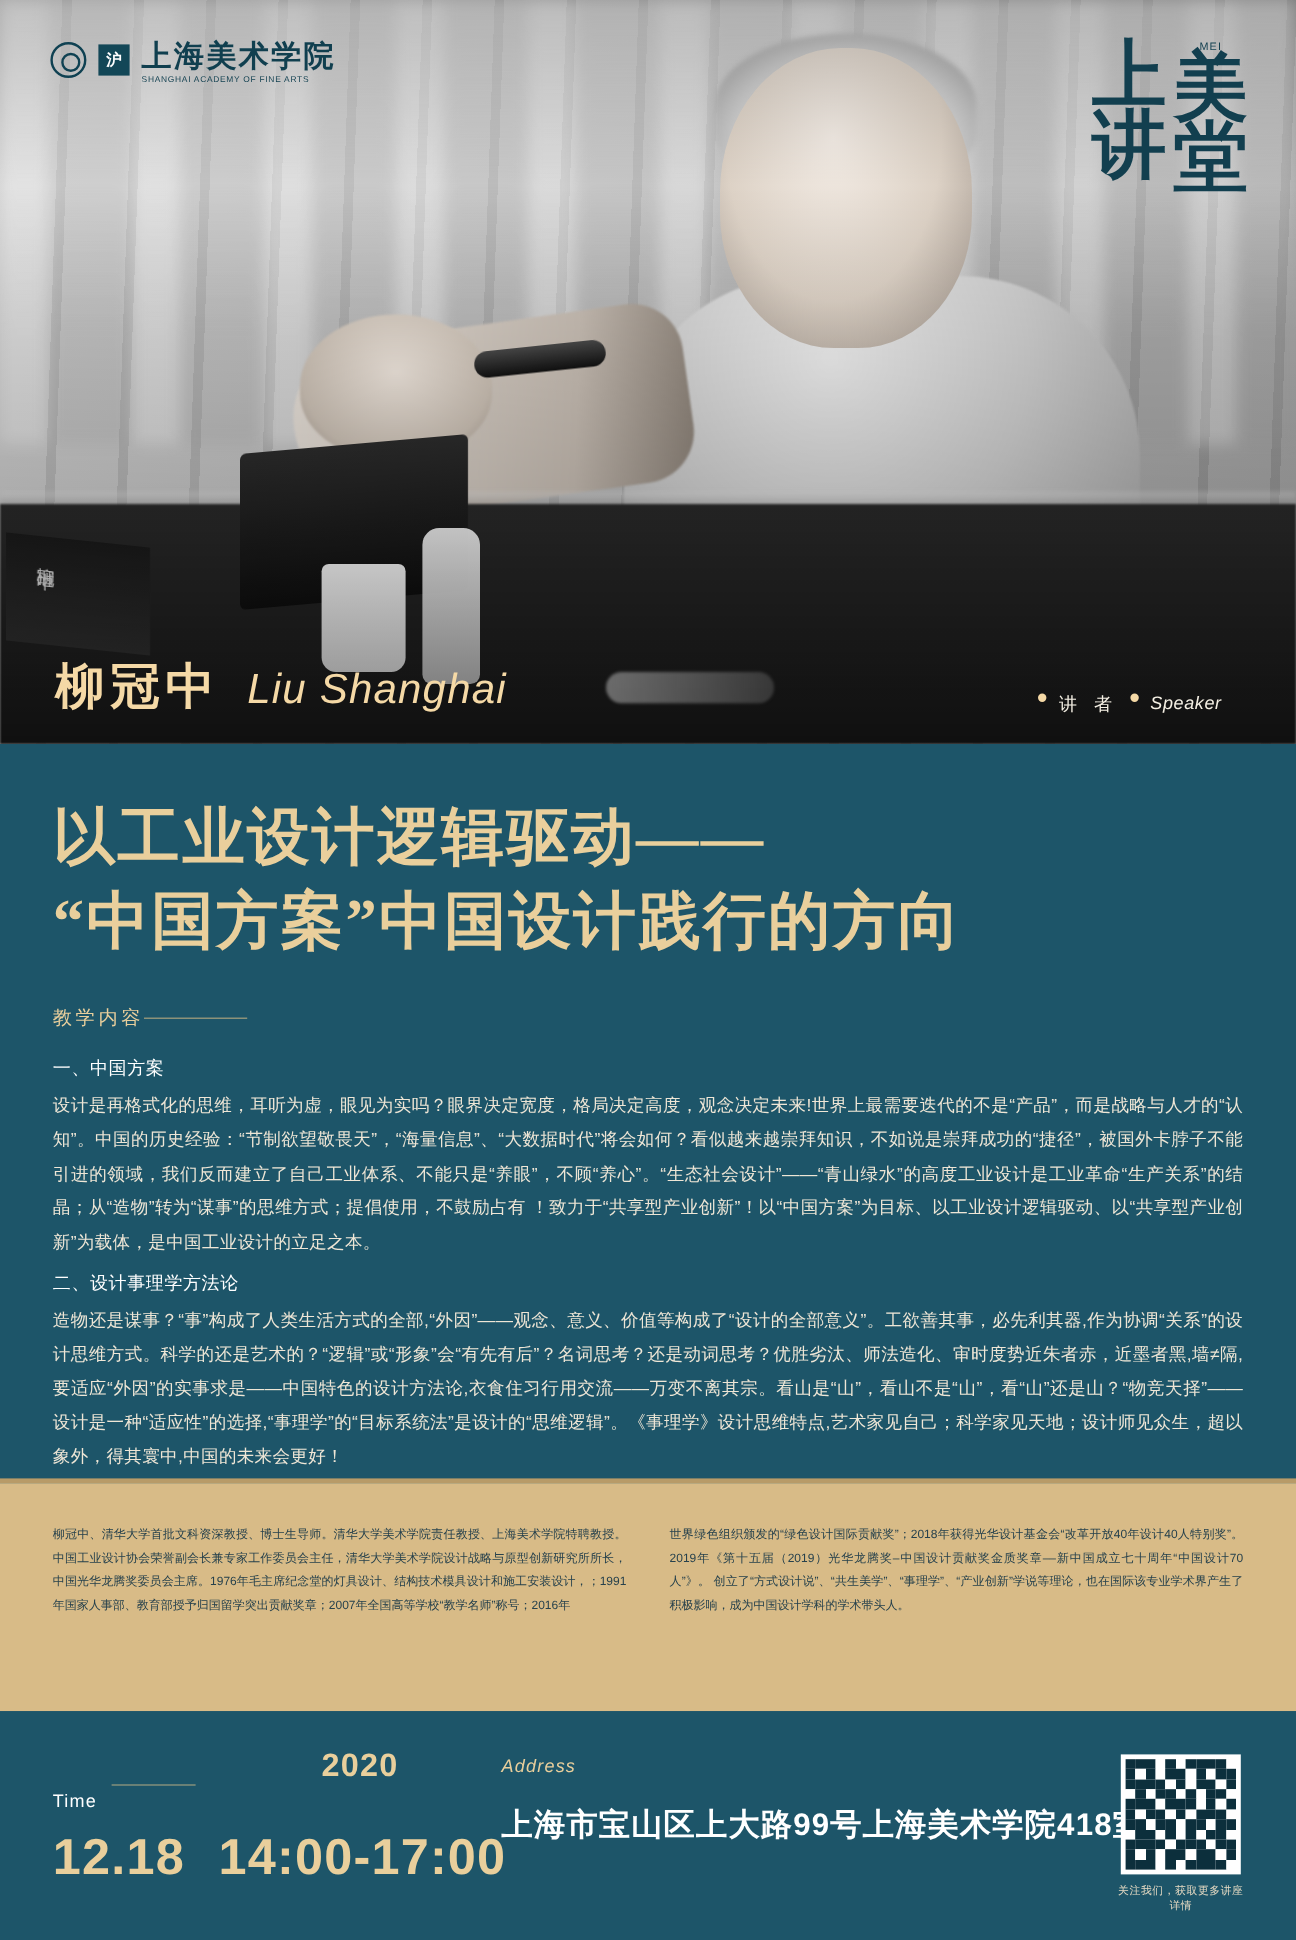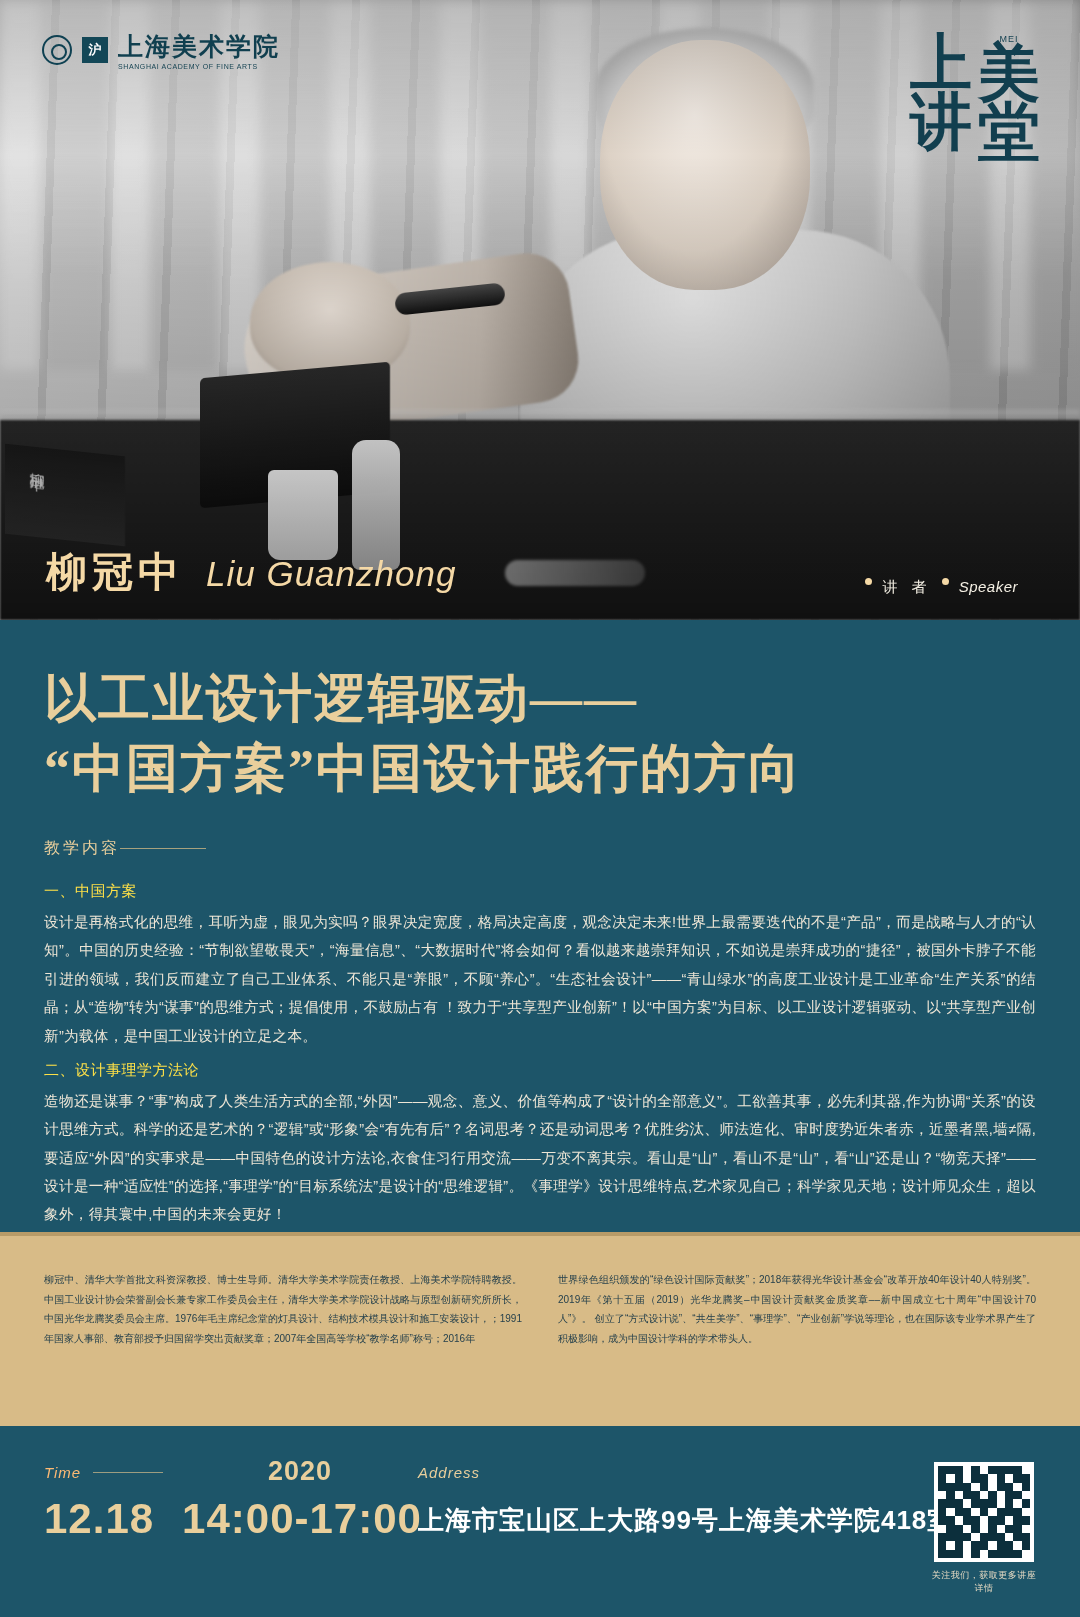--- a/index.html
+++ b/index.html
@@ -170,40 +170,40 @@
   }
 
   
   .sec-label { display:flex; align-items:center; margin:34px 44px 18px 44px; }
   .sec-label .txt { color:#e9cf9c; font-size:16px; letter-spacing:3px; }
   .sec-label .rule { width:86px; height:1px; background:#cbb583; opacity:.8; }
 
   
   .body-text { padding:0 44px; }
   .para-h {
-    color:#fde047; font-size:15px; line-height:1.9; letter-spacing:.5px; margin-bottom:2px;
+    color:#ffffff; font-size:15px; line-height:1.9; letter-spacing:.5px; margin-bottom:2px;
   }
   .para {
     color:#eee6d6; font-size:14.6px; line-height:1.95; letter-spacing:.3px; text-align:justify;
   }
   .para + .para-h { margin-top:6px; }
 
   
   .bio {
     position:absolute; left:0; top:1236px; width:1080px; height:190px;
     background:#d8bb87;
     display:flex; gap:36px; padding:34px 44px;
   }
   .bio-col { flex:1; color:#26414c; font-size:10px; line-height:1.95; text-align:justify; }
 
   
   .footer { position:absolute; left:0; top:1426px; width:1080px; height:191px; background:#1d5569; }
   .foot-left { position:absolute; left:44px; top:38px; }
   .time-row { display:flex; align-items:center; gap:12px; }
-  .time-lbl { color:#fdba74; font-size:15px; font-style:italic; letter-spacing:1px; }
+  .time-lbl { color:#ffffff; font-size:15px; letter-spacing:1px;margin-top:29px; }
   .time-rule { width:70px; height:1px; background:#c8b храм; }
   .time-rule { width:70px; height:1px; background:#c8b588; opacity:.75; }
   .year { position:absolute; left:268px; top:30px; color:#e9cf9c; font-size:27px; font-weight:bold; letter-spacing:1px; }
   .time-big { margin-top:14px; color:#e9cf9c; font-size:42px; font-weight:bold; letter-spacing:1px; display:flex; gap:28px; }
 
   .foot-mid { position:absolute; left:418px; top:38px; }
   .addr-lbl { color:#e9cf9c; font-size:15px; font-style:italic; letter-spacing:1px; margin-bottom:22px; }
   .addr-cn { color:#ffffff; font-size:26px; font-weight:bold; letter-spacing:1px; }
   .addr-en { color:#e6dcc8; font-size:12.5px; letter-spacing:.4px; margin-top:8px; font-family:"Liberation Serif", serif; }
 
@@ -260,21 +260,21 @@
       </div>
       <div class="cal-col">
         <div class="cal-small">MEI</div>
         <div class="cal-big">美</div>
         <div class="cal-big">堂</div>
       </div>
     </div>
 
     <div class="speaker-name">
       <div class="speaker-cn">柳冠中</div>
-      <div class="speaker-en">Liu Guanzhong</div>
+      <div class="speaker-en">Liu Shanghai</div>
     </div>
     <div class="speaker-tag">
       <span class="dot"></span>
       <span class="cn">讲 者</span>
       <span class="dot"></span>
       <span class="en">Speaker</span>
     </div>
   </div>
 
   <div class="title-block">

